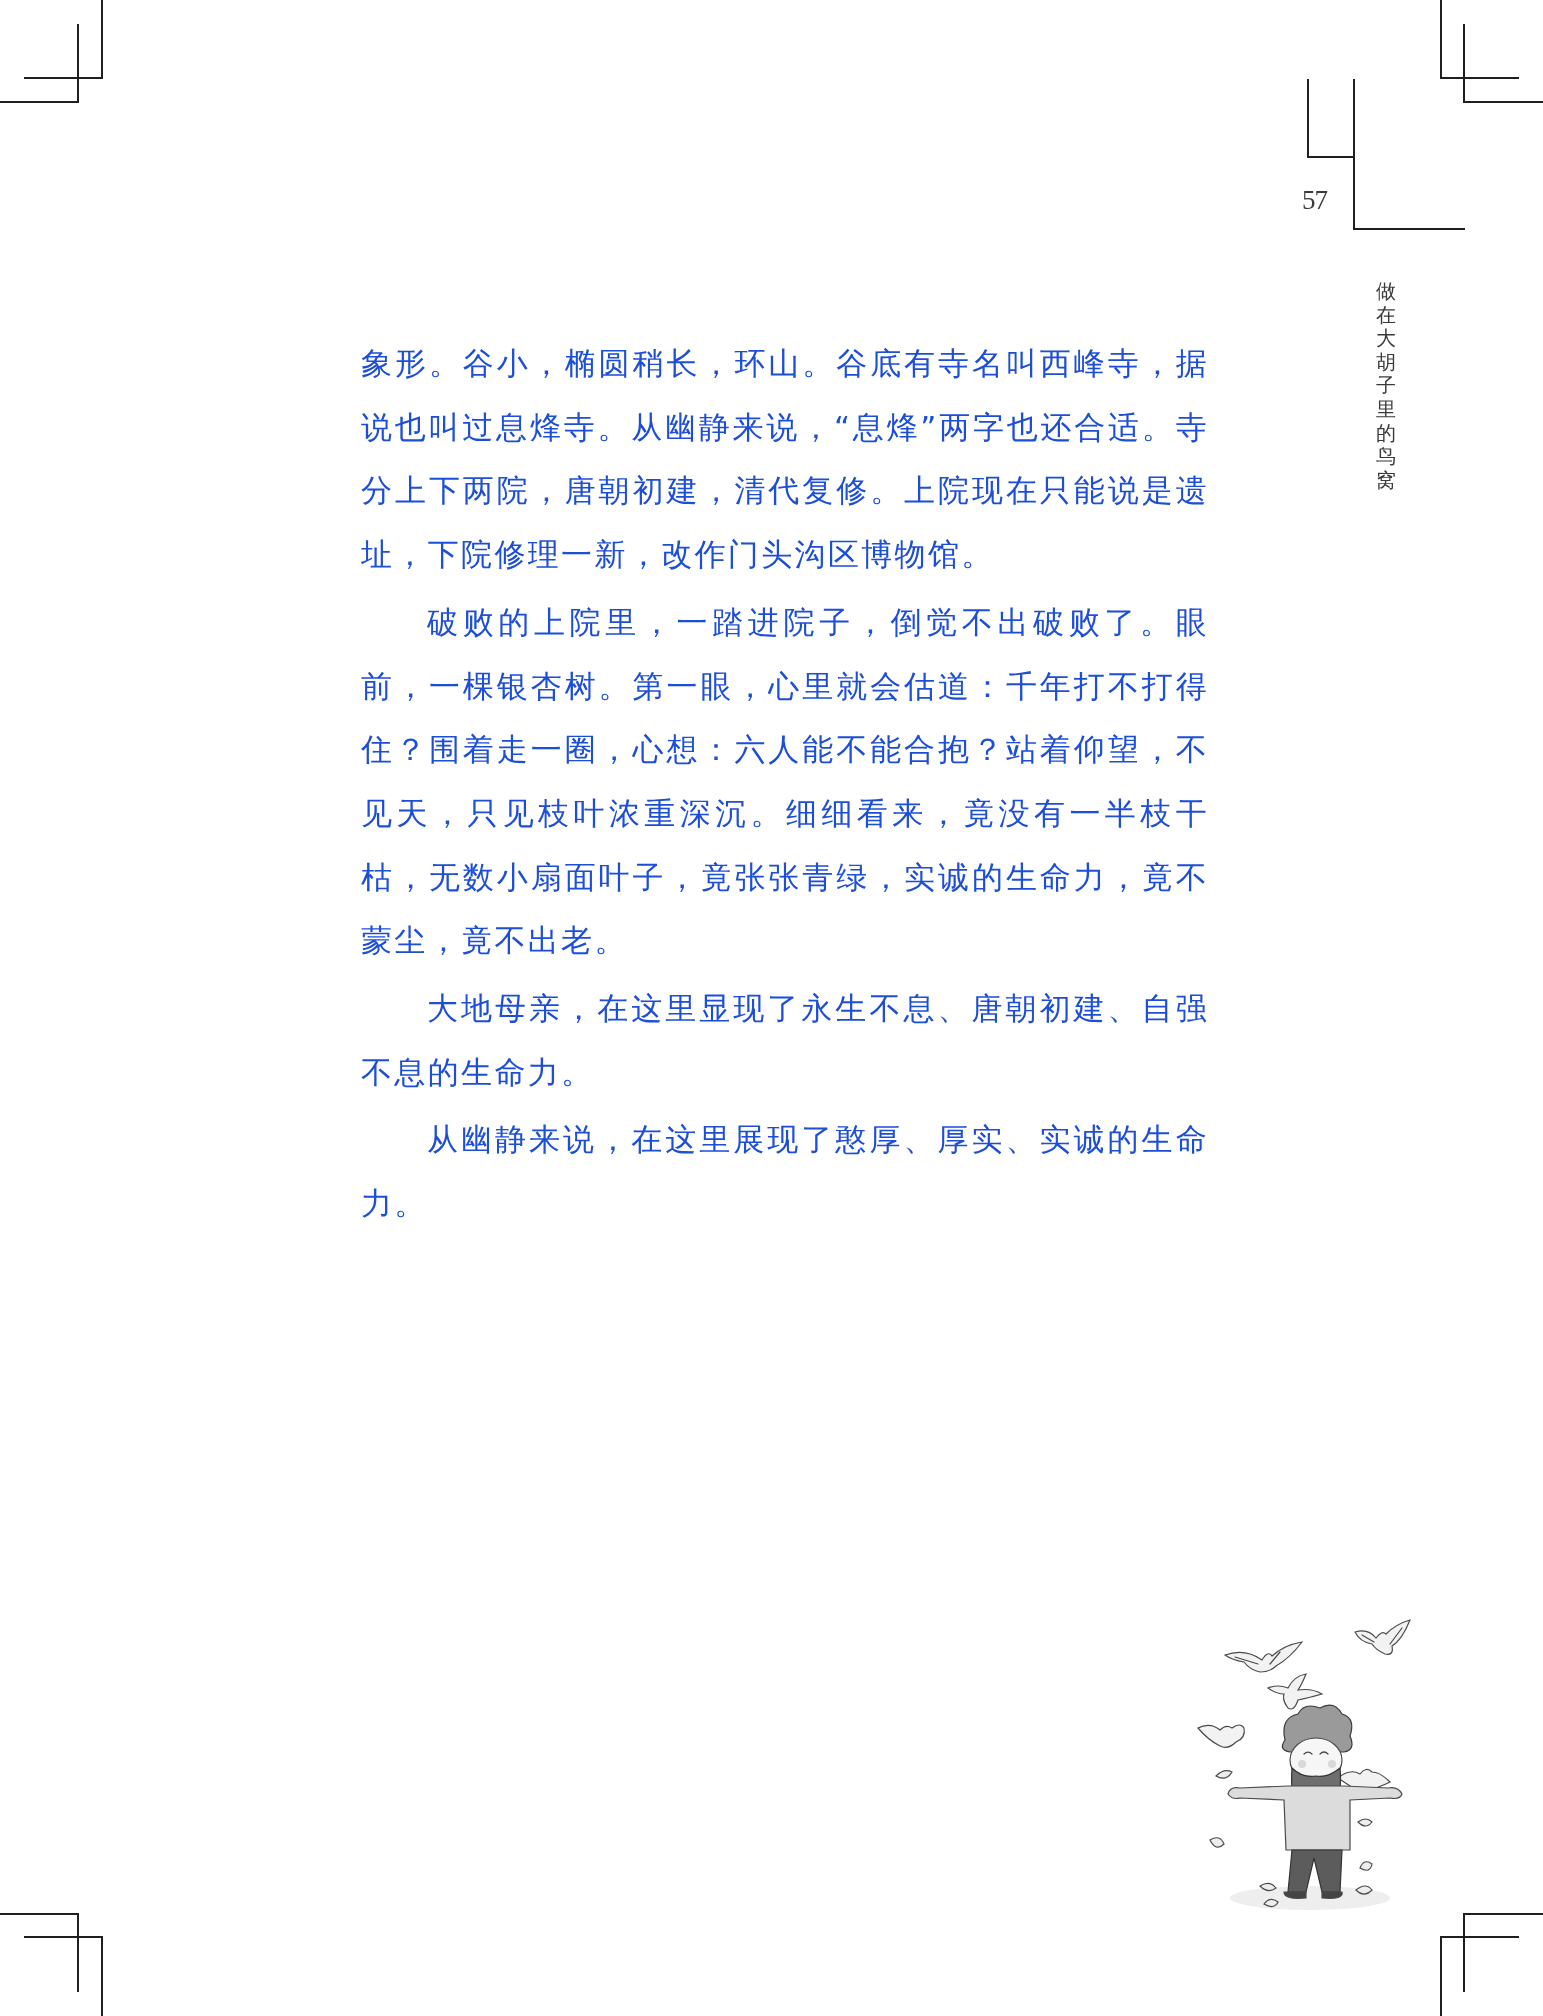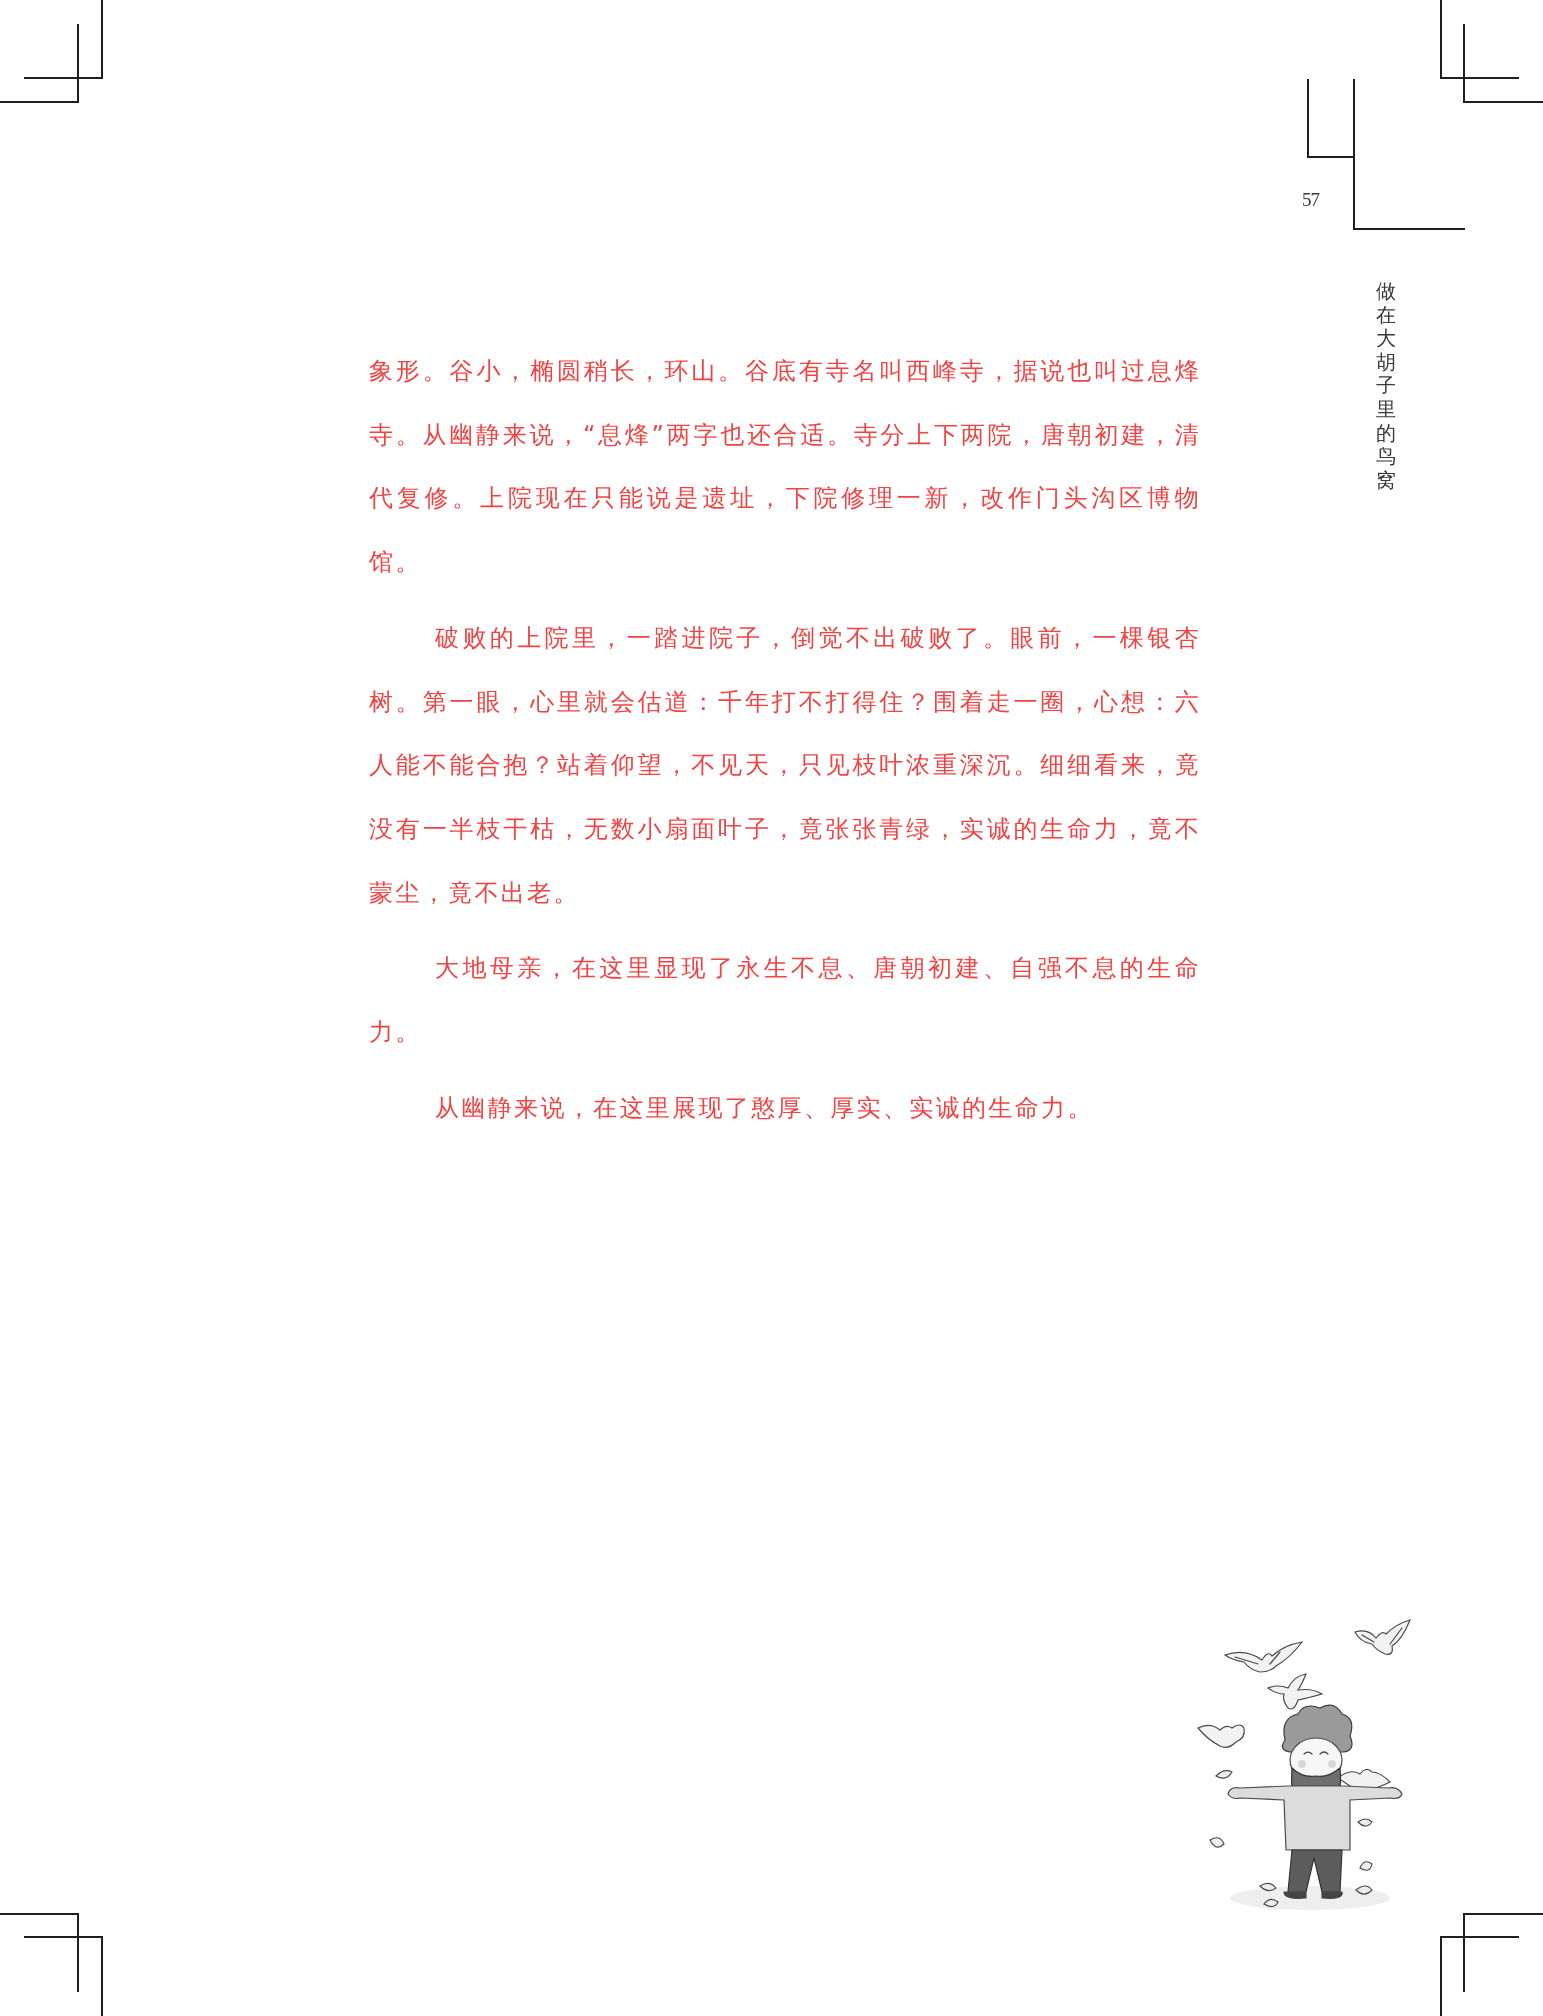--- a/index.html
+++ b/index.html
@@ -3,27 +3,27 @@
 <meta charset="utf-8">
 <style>
   html, body { margin: 0; padding: 0; background: #ffffff; }
   body { width: 1543px; height: 2016px; position: relative; overflow: hidden;
          font-family: "DejaVu Sans", "Liberation Sans", sans-serif; color: #2e2e2e; }
   .mark { position: absolute; background: #1f1f1f; }
   .mark.h { height: 2px; }
   .mark.v { width: 2px; }
   .page-number { position: absolute; left: 1302px; top: 184px;
                  font-family: "Liberation Serif", "DejaVu Serif", serif;
-                 font-size: 19px; color: #3a3a3a; line-height: 32px; letter-spacing: -1px; }
+                 font-size: 27px; color: #3a3a3a; line-height: 32px; letter-spacing: -1px; }
   .running-title { position: absolute; left: 1373px; top: 280px; width: 26px;
                    font-size: 20px; line-height: 23.6px; color: #3a3a3a; text-align: center; }
   .running-title span { display: block; }
   .body-text { position: absolute; left: 357px; top: 328px; width: 856px; }
-  .para { margin: 12px; font-size: 24px; line-height: 63.7px; letter-spacing: 2.35px;
-          text-align: justify; text-align-last: left; color: #ef4444; }
+  .para { margin: 4px; font-size: 31px; line-height: 63.7px; letter-spacing: 2.35px;
+          text-align: justify; text-align-last: left; color: #1d4ed8; }
   .para.indent { text-indent: 66px; }
   .illustration { position: absolute; left: 1180px; top: 1600px; width: 260px; height: 320px; }
 </style>
 </head>
 <body>
 
 <div class="mark v" style="left:101px;top:0;height:79px;"></div>
 <div class="mark h" style="left:24px;top:77px;width:79px;"></div>
 <div class="mark v" style="left:77px;top:24px;height:79px;"></div>
 <div class="mark h" style="left:0;top:101px;width:79px;"></div>

